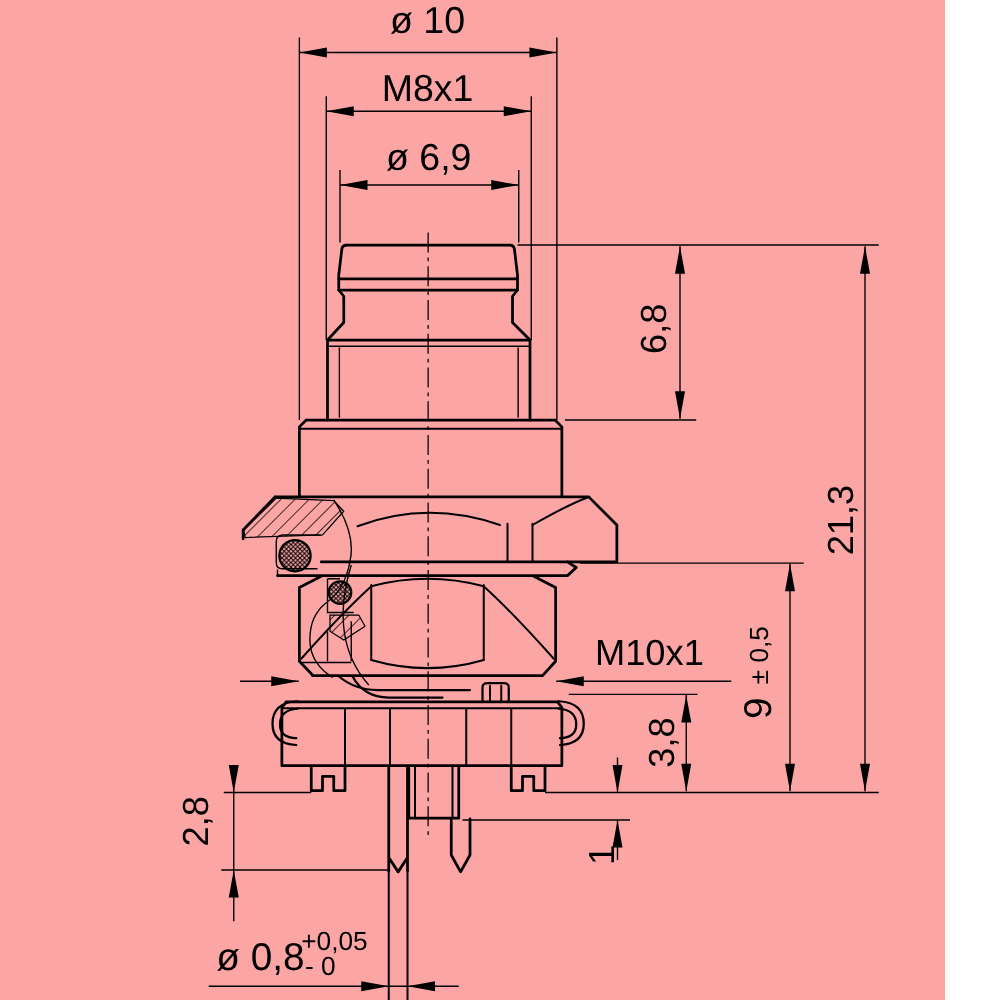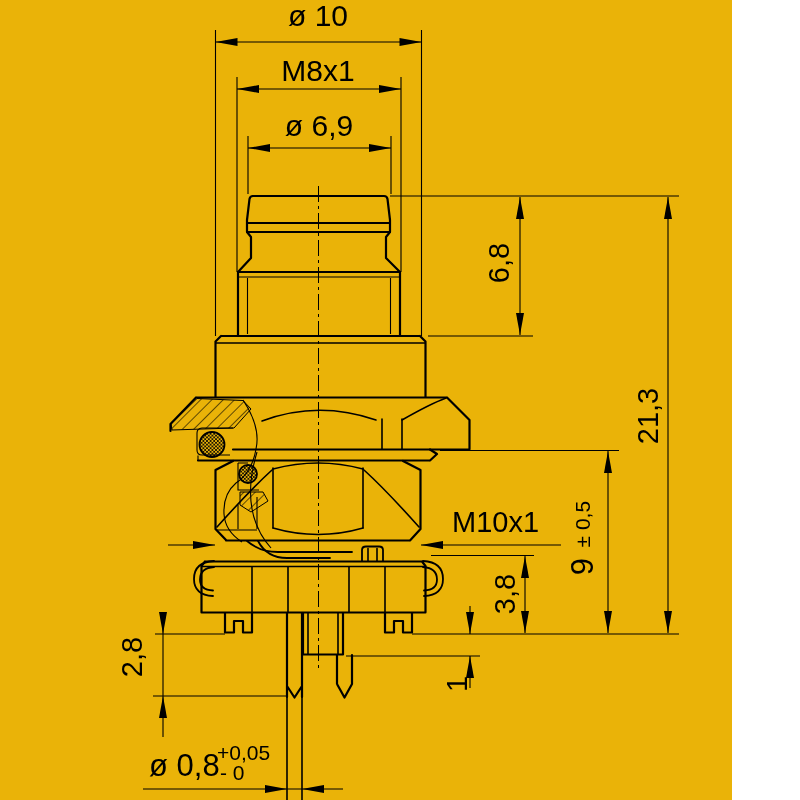--- a/index.html
+++ b/index.html
@@ -1,16 +1,16 @@
 <!DOCTYPE html>
 <html><head>
 <meta charset="utf-8">
 <style>
   html,body{margin:0;padding:0;background:#ffffff;}
-  .stage{width:732px;height:800px;position:relative;background:#eab308;overflow:hidden;}
+  .stage{width:732px;height:800px;position:relative;background:#fca5a5;overflow:hidden;padding-left:24px;}
   svg{display:block;}
   text{font-family:"Liberation Sans","DejaVu Sans",sans-serif;fill:#000;}
   .dim-txt{font-size:29px;}
   .dim-txt-lg{font-size:30px;}
   .tol-txt{font-size:21px;}
   .thick{stroke:#000;stroke-width:2.2;fill:none;stroke-linecap:round;stroke-linejoin:round;}
   .med{stroke:#000;stroke-width:1.6;fill:none;stroke-linecap:round;}
   .thin{stroke:#000;stroke-width:1.1;fill:none;stroke-linecap:butt;}
   .wire{stroke:#000;stroke-width:1.8;fill:none;stroke-linecap:round;}
   .arrow{fill:#000;stroke:none;}

